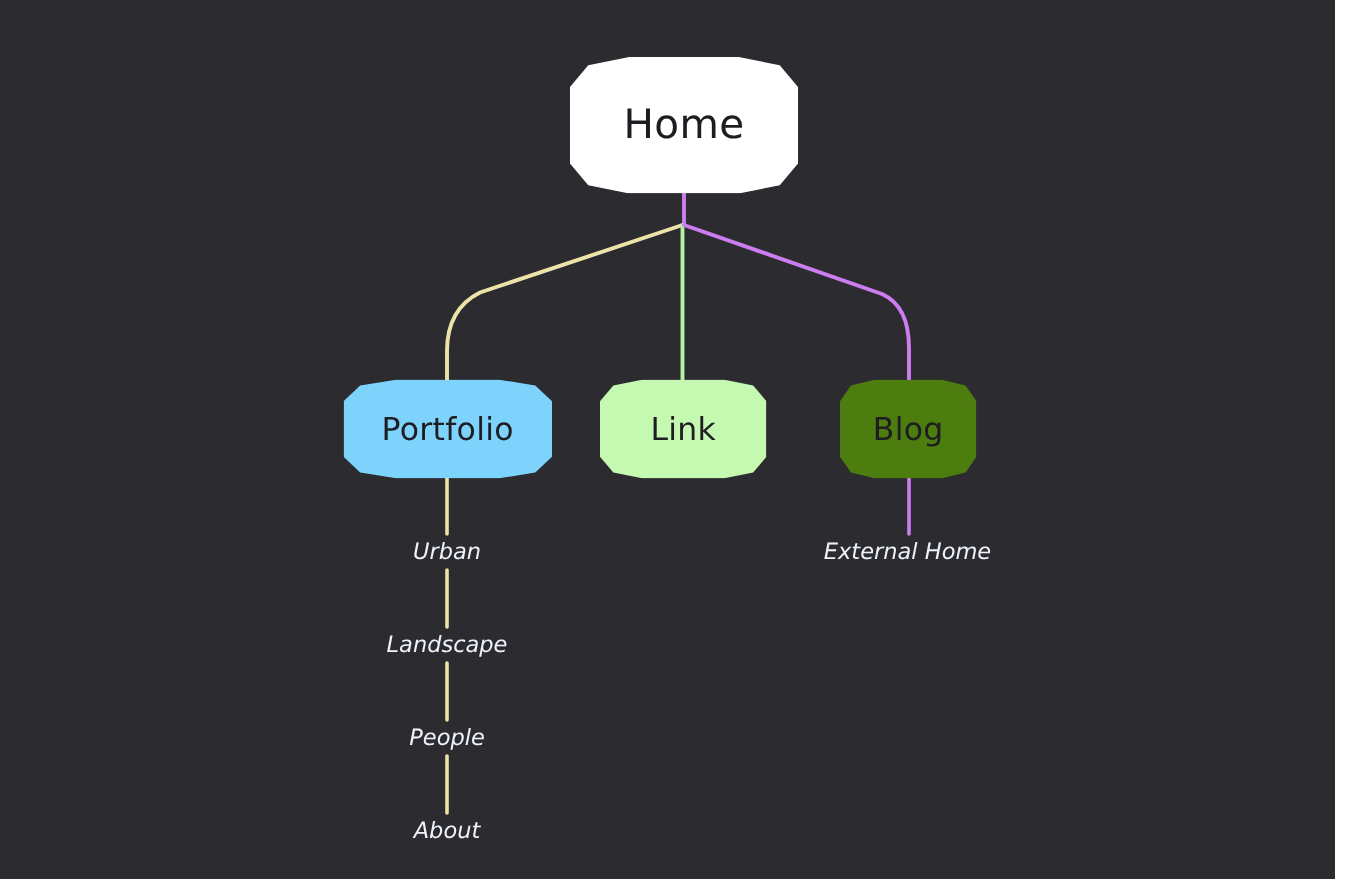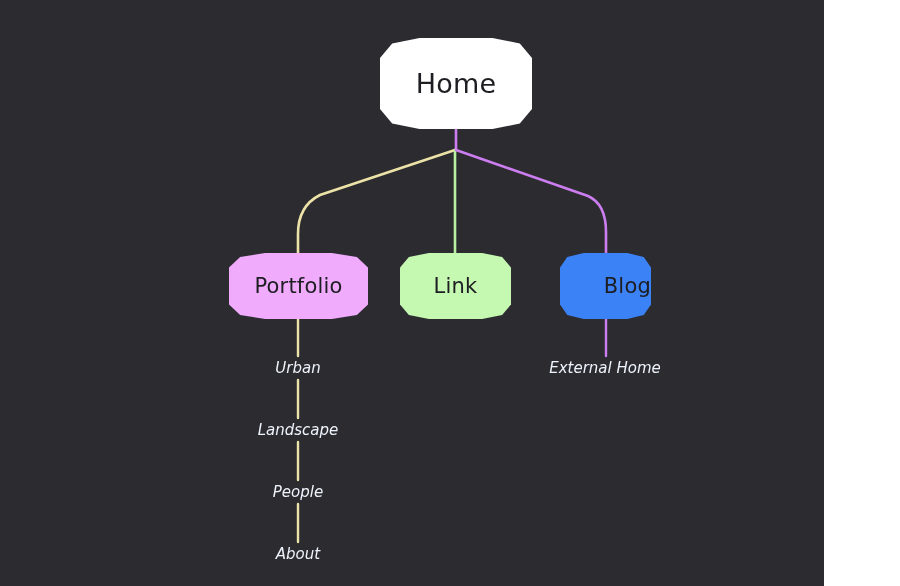--- a/index.html
+++ b/index.html
@@ -7,21 +7,21 @@
     padding: 0;
   }
   body {
     width: 900px;
     height: 586px;
     overflow: hidden;
     font-family: "DejaVu Sans", sans-serif;
   }
   #diagram-canvas {
     position: relative;
-    width: 824px;
+    width: 890px;
     height: 586px;
     background: #2b2b30;
   }
   #edge-layer {
     position: absolute;
     left: 0;
     top: 0;
     width: 900px;
     height: 586px;
   }
@@ -52,36 +52,35 @@
     height: 91px;
     background: #ffffff;
   }
   #node-home .hex-label { font-size: 27px; }
 
   #node-portfolio {
     left: 229px;
     top: 253px;
     width: 139px;
     height: 66px;
-    background: #f0abfc;
+    background: #7dd3fc;
   }
   #node-about {
     left: 400px;
     top: 253px;
     width: 111px;
     height: 66px;
     background: #c5f8b0;
   }
   #node-blog {
     left: 560px;
     top: 253px;
     width: 91px;
     height: 66px;
-    background: #3b82f6;
-    justify-content: flex-end;
+    background: #4d7c0f;
   }
   #node-portfolio .hex-label,
   #node-about .hex-label,
   #node-blog .hex-label {
     font-size: 21px;
   }
 
   .leaf-node {
     color: #eef2fa;
     font-size: 15px;

